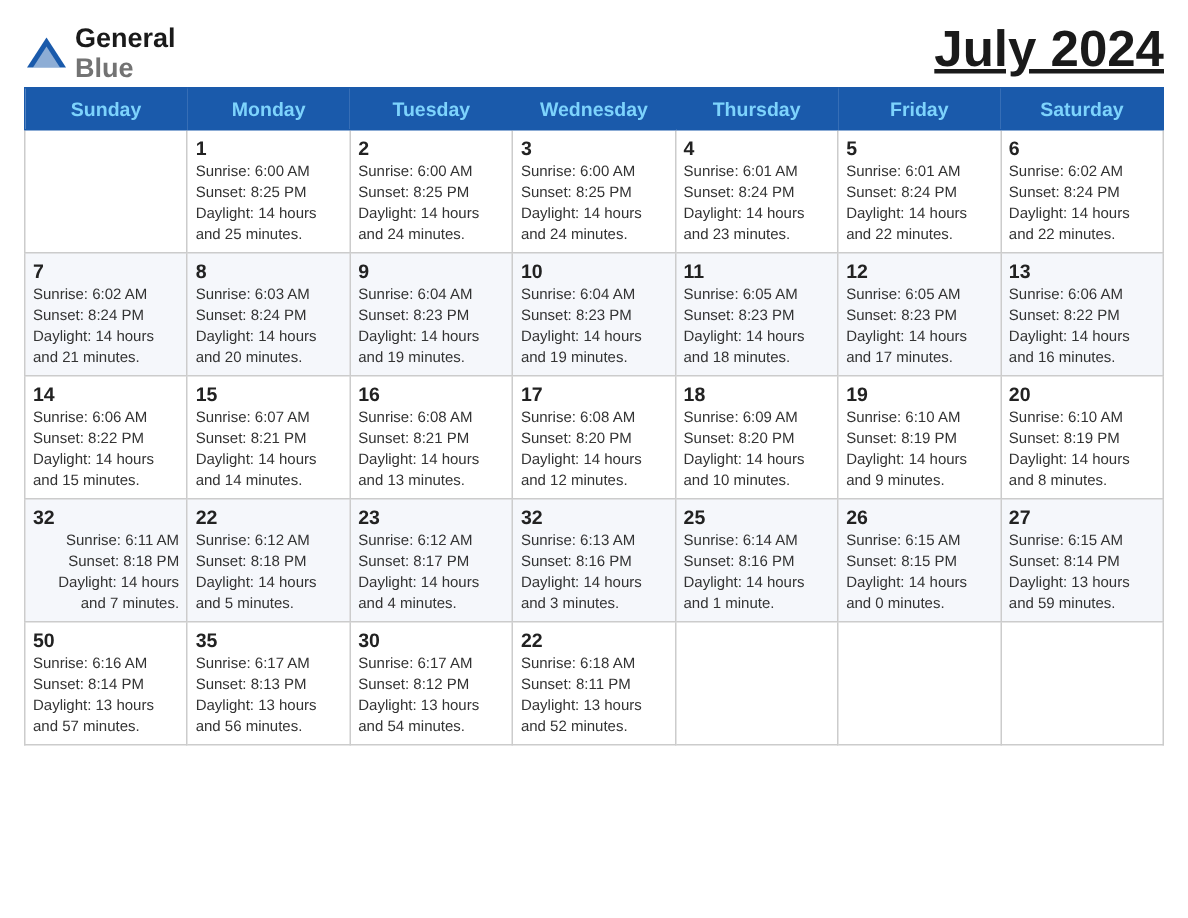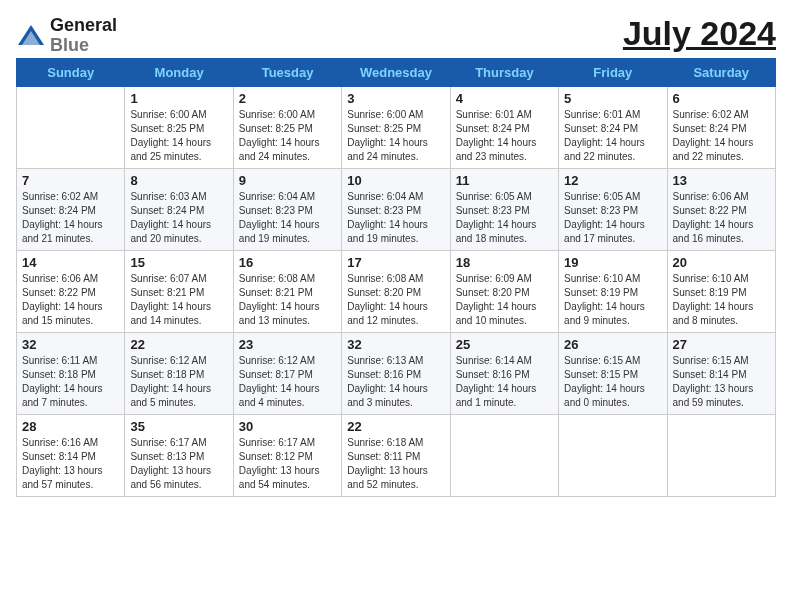--- a/index.html
+++ b/index.html
@@ -263,21 +263,21 @@
           <span class="day-number">20</span>
           <div class="day-info" style="white-space: pre-line;">Sunrise: 6:10 AM
 Sunset: 8:19 PM
 Daylight: 14 hours
 and 8 minutes.</div>
         </td>
       </tr>
       <tr>
         <td>
           <span class="day-number">32</span>
-          <div class="day-info" style="white-space: pre-line;">Sunrise: 6:11 AM
+          <div class="day-info" style="white-space: pre-line; text-align: right;">Sunrise: 6:11 AM
 Sunset: 8:18 PM
 Daylight: 14 hours
 and 7 minutes.</div>
         </td>
         <td>
           <span class="day-number">22</span>
           <div class="day-info" style="white-space: pre-line;">Sunrise: 6:12 AM
 Sunset: 8:18 PM
 Daylight: 14 hours
 and 5 minutes.</div>
@@ -313,21 +313,21 @@
         <td>
           <span class="day-number">27</span>
           <div class="day-info" style="white-space: pre-line;">Sunrise: 6:15 AM
 Sunset: 8:14 PM
 Daylight: 13 hours
 and 59 minutes.</div>
         </td>
       </tr>
       <tr>
         <td>
-          <span class="day-number">28</span>
+          <span class="day-number">50</span>
           <div class="day-info" style="white-space: pre-line;">Sunrise: 6:16 AM
 Sunset: 8:14 PM
 Daylight: 13 hours
 and 57 minutes.</div>
         </td>
         <td>
           <span class="day-number">35</span>
           <div class="day-info" style="white-space: pre-line;">Sunrise: 6:17 AM
 Sunset: 8:13 PM
 Daylight: 13 hours

